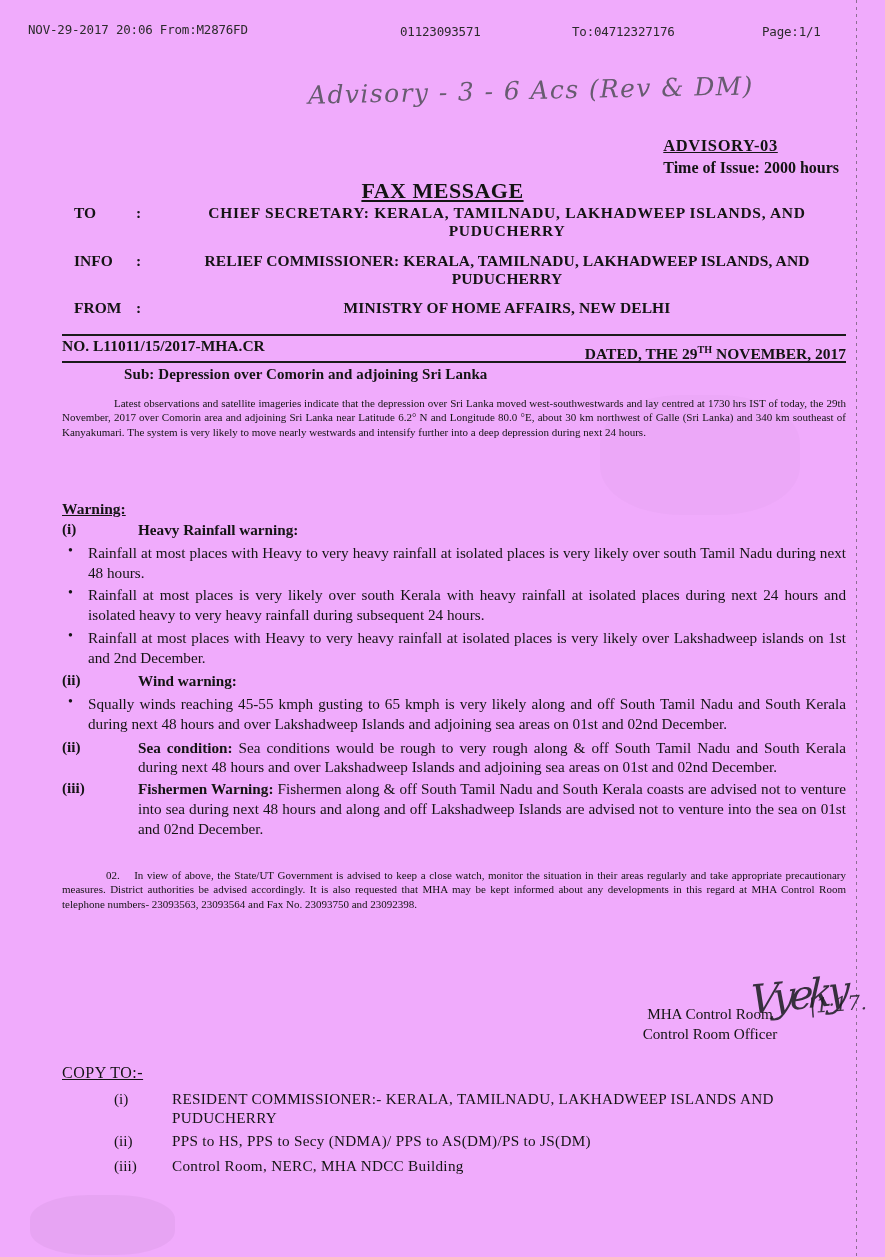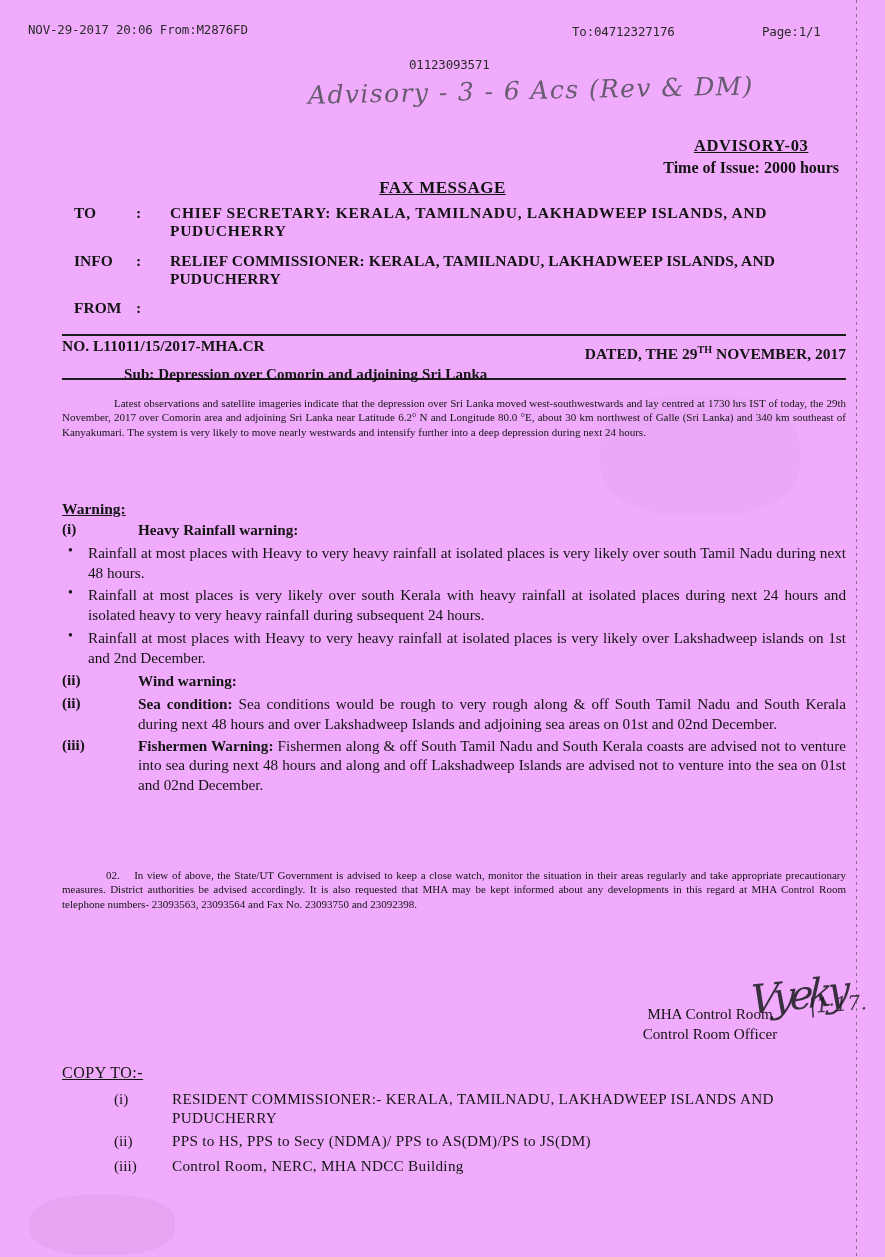--- a/index.html
+++ b/index.html
@@ -48,21 +48,21 @@
     left: 0;
     width: 885px;
     height: 24px;
     font-family: "DejaVu Sans Mono", monospace;
     font-size: 12.5px;
     letter-spacing: -0.2px;
     color: #2b2b2b;
   }
   .fax-header span { position: absolute; white-space: pre; }
   .fh-from   { left: 28px;  top: 0; }
-  .fh-num    { left: 409px; top: 2px; margin-top: 33px; }
+  .fh-num    { left: 400px; top: 2px; }
   .fh-to     { left: 572px; top: 2px; }
   .fh-page   { left: 762px; top: 2px; }
 
   
   .handwriting {
     position: absolute;
     font-family: "DejaVu Serif", serif;
     font-style: italic;
     color: #4a4a52;
     opacity: 0.82;
@@ -74,21 +74,21 @@
     top: 76px;
     font-size: 25px;
     letter-spacing: 1.4px;
   }
 
   
   .advisory-block {
     position: absolute;
     right: 46px;
     top: 136px;
-    text-align: center;
+    text-align: left;
   }
   .advisory-title {
     font-weight: bold;
     font-size: 16.5px;
     letter-spacing: 0.6px;
     text-decoration: underline;
     margin: 0;
   }
   .advisory-time {
     font-weight: bold;
@@ -97,21 +97,21 @@
   }
 
   
   .fax-message-heading {
     position: absolute;
     top: 178px;
     left: 0;
     width: 885px;
     text-align: center;
     font-weight: bold;
-    font-size: 17px;
+    font-size: 22px;
     letter-spacing: 0.5px;
   }
   .fax-message-heading span { text-decoration: underline; }
 
   
   .addr-rows {
     position: absolute;
     top: 204px;
     left: 74px;
     width: 770px;
@@ -135,38 +135,39 @@
     font-weight: bold;
     font-size: 15.5px;
   }
   .addr-value {
     display: block;
     margin-left: 96px;
     font-weight: bold;
     font-size: 15.5px;
     line-height: 1.18;
     letter-spacing: 0.1px;
+    text-align: center;
   }
   .addr-value.wide { letter-spacing: 0.7px; }
 
   
   .ref-block {
     position: absolute;
     top: 334px;
     left: 62px;
     width: 784px;
   }
   .rule {
     border-top: 2px solid #1b1b1b;
     width: 100%;
   }
   .ref-row {
     position: relative;
     height: 24px;
-    padding-top: 18px;
+    padding-top: 1px;
   }
   .ref-no {
     position: absolute;
     left: 0;
     top: 1px;
     font-weight: bold;
     font-size: 15.5px;
   }
   .ref-dated {
     position: absolute;
@@ -370,20 +371,21 @@
 
     <div class="addr-row">
       <span class="addr-label">INFO</span>
       <span class="addr-colon">:</span>
       <span class="addr-value">RELIEF COMMISSIONER: KERALA, TAMILNADU, LAKHADWEEP ISLANDS, AND PUDUCHERRY</span>
     </div>
 
     <div class="addr-row">
       <span class="addr-label">FROM</span>
       <span class="addr-colon">:</span>
+      <span class="addr-value">MINISTRY OF HOME AFFAIRS, NEW DELHI</span>
     </div>
 
   </div>
 
   <div class="ref-block">
     <div class="rule"></div>
     <div class="ref-row">
       <span class="ref-no">NO. L11011/15/2017-MHA.CR</span>
       <span class="ref-dated"><span>DATED, THE 29</span><sup>TH</sup><span> NOVEMBER, 2017</span></span>
     </div>
@@ -404,20 +406,23 @@
       <ul class="bullets">
         <li>Rainfall at most places with Heavy to very heavy rainfall at isolated places is very likely over south Tamil Nadu during next 48 hours.</li>
         <li>Rainfall at most places is very likely over south Kerala with heavy rainfall at isolated places during next 24 hours and isolated heavy to very heavy rainfall during subsequent 24 hours.</li>
         <li>Rainfall at most places with Heavy to very heavy rainfall at isolated places is very likely over Lakshadweep islands on 1st and 2nd December.</li>
       </ul>
     </div>
 
     <div class="warn-item">
       <span class="warn-roman">(ii)</span>
       <div class="warn-body titleonly">Wind warning:</div>
+      <ul class="bullets">
+        <li>Squally winds reaching 45-55 kmph gusting to 65 kmph is very likely along and off South Tamil Nadu and South Kerala during next 48 hours and over Lakshadweep Islands and adjoining sea areas on 01st and 02nd December.</li>
+      </ul>
     </div>
 
     <div class="warn-item">
       <span class="warn-roman">(ii)</span>
       <div class="warn-body"><span class="lead">Sea condition:</span><span> Sea conditions would be rough to very rough along &amp; off South Tamil Nadu and South Kerala during next 48 hours and over Lakshadweep Islands and adjoining sea areas on 01st and 02nd December.</span></div>
     </div>
 
     <div class="warn-item">
       <span class="warn-roman">(iii)</span>
       <div class="warn-body"><span class="lead">Fishermen Warning:</span><span> Fishermen along &amp; off South Tamil Nadu and South Kerala coasts are advised not to venture into sea during next 48 hours and along and off Lakshadweep Islands are advised not to venture into the sea on 01st and 02nd December.</span></div>

